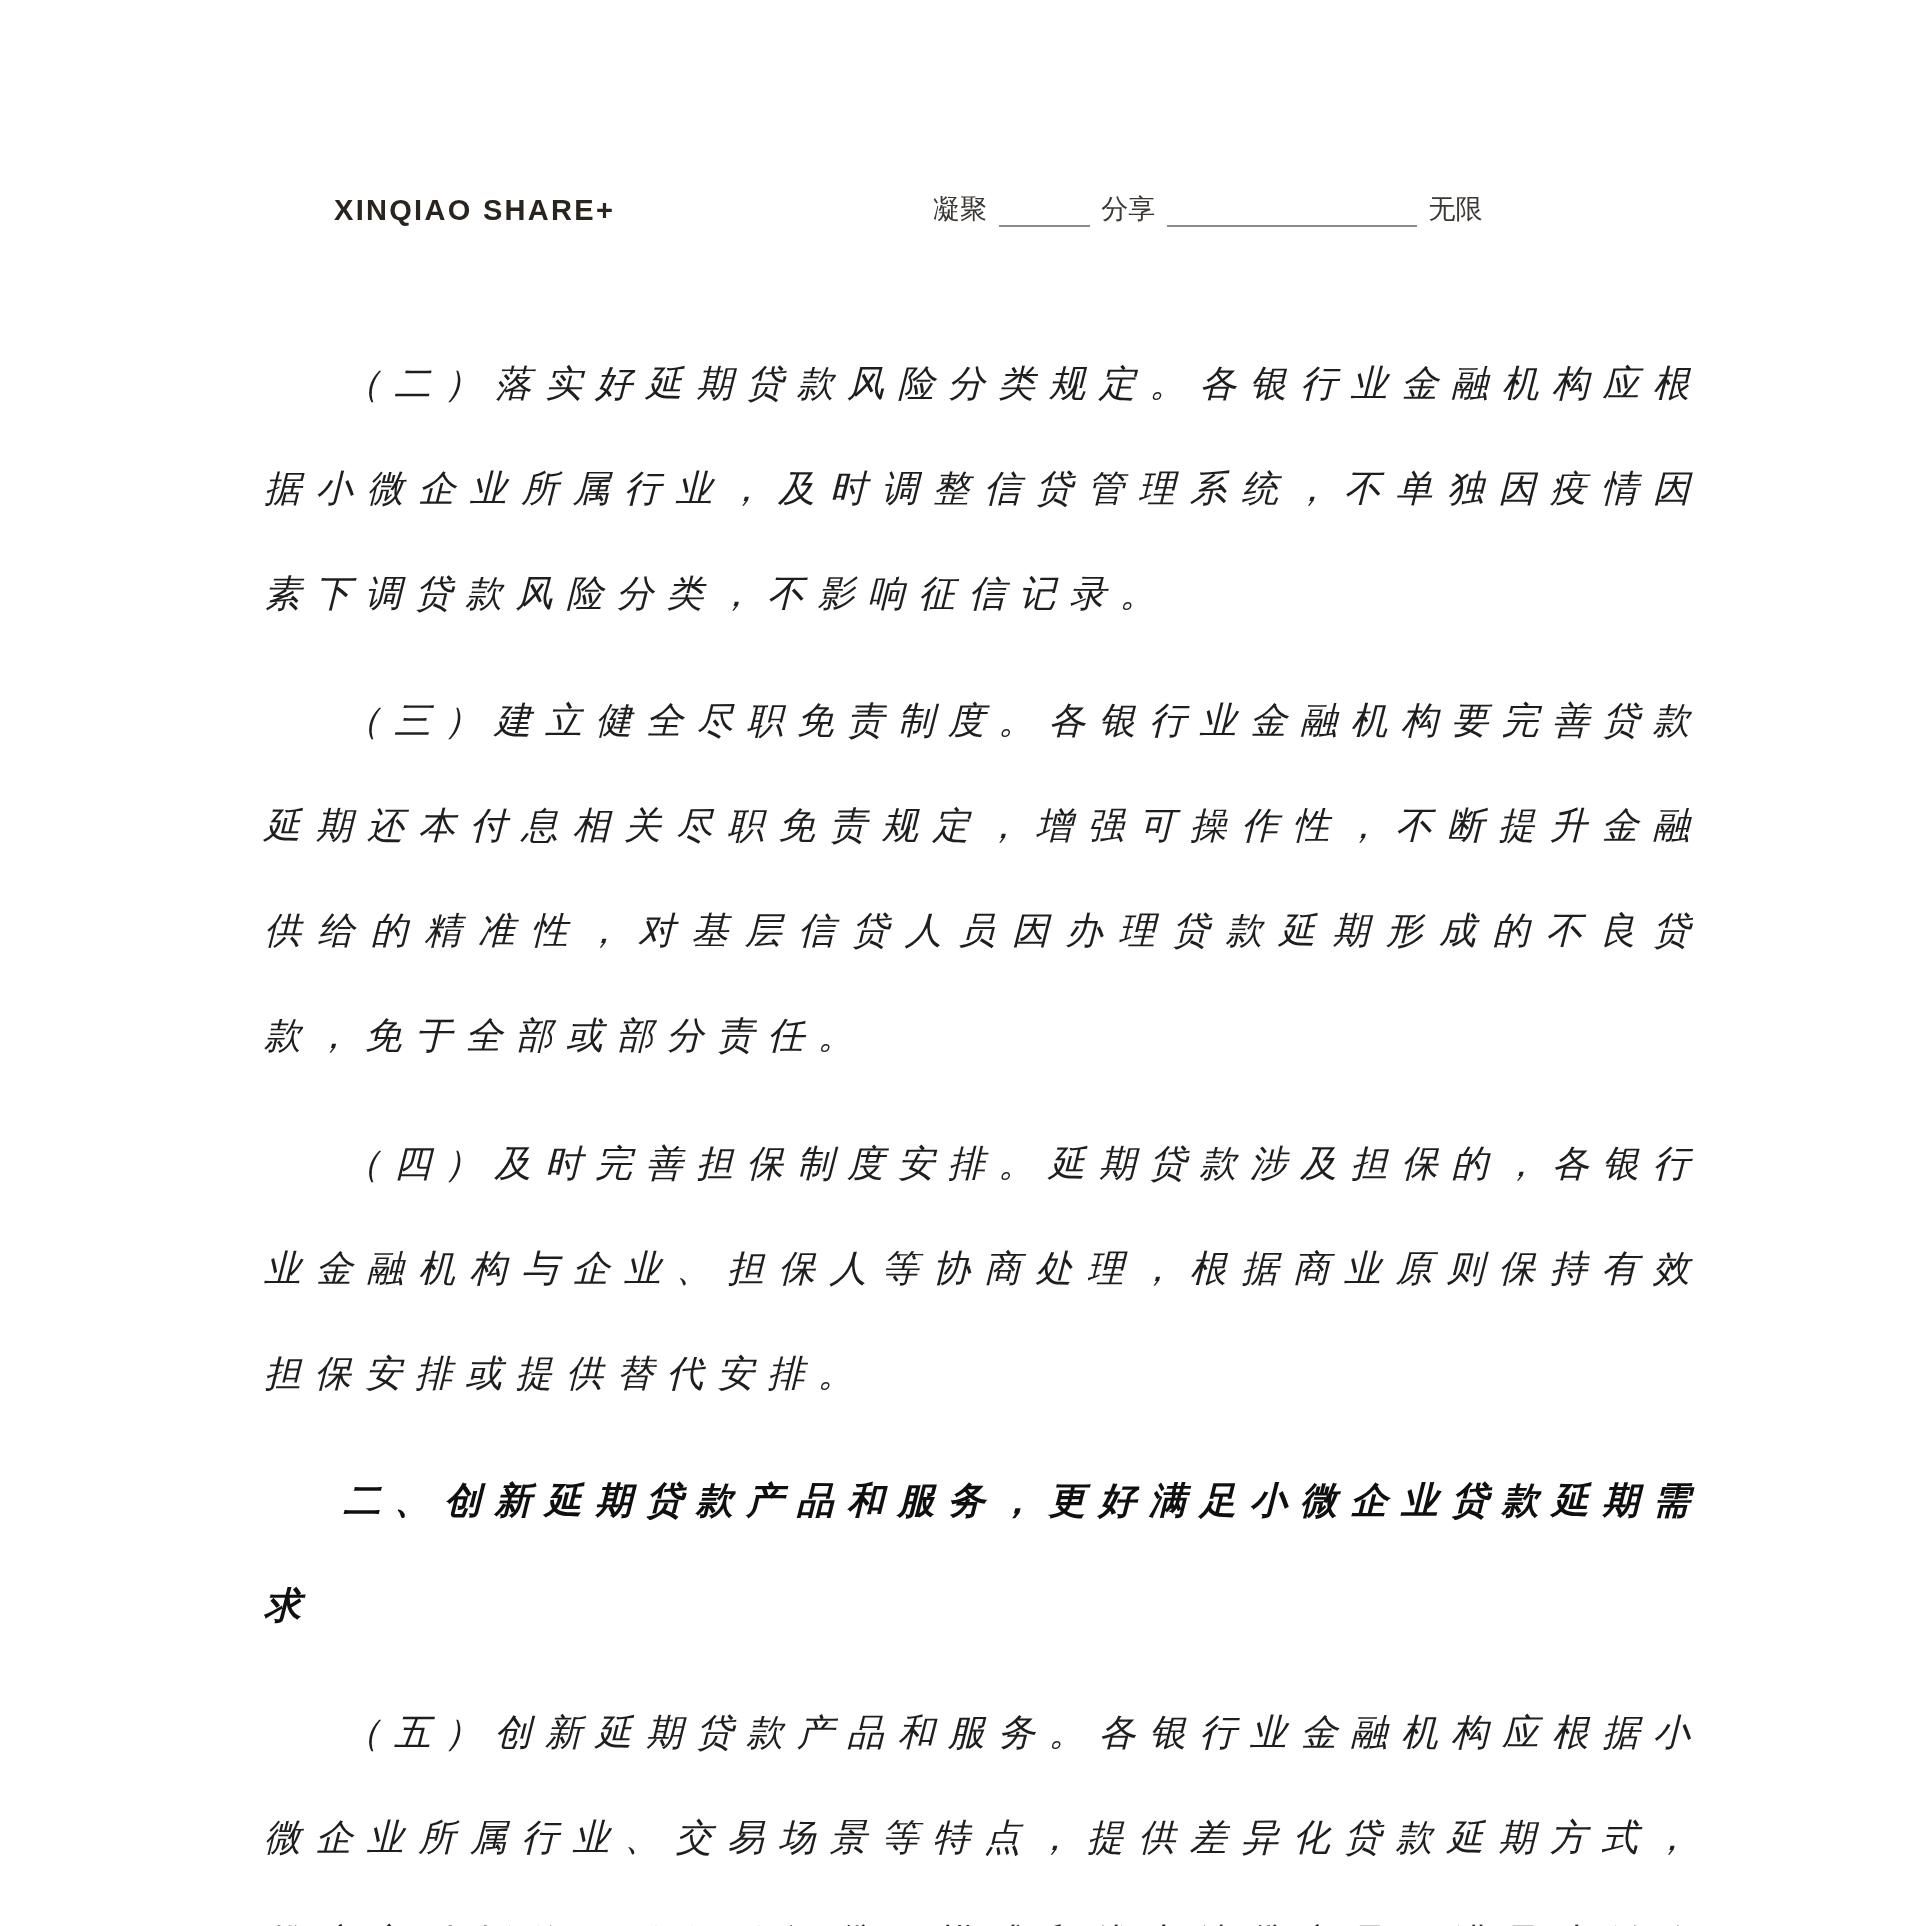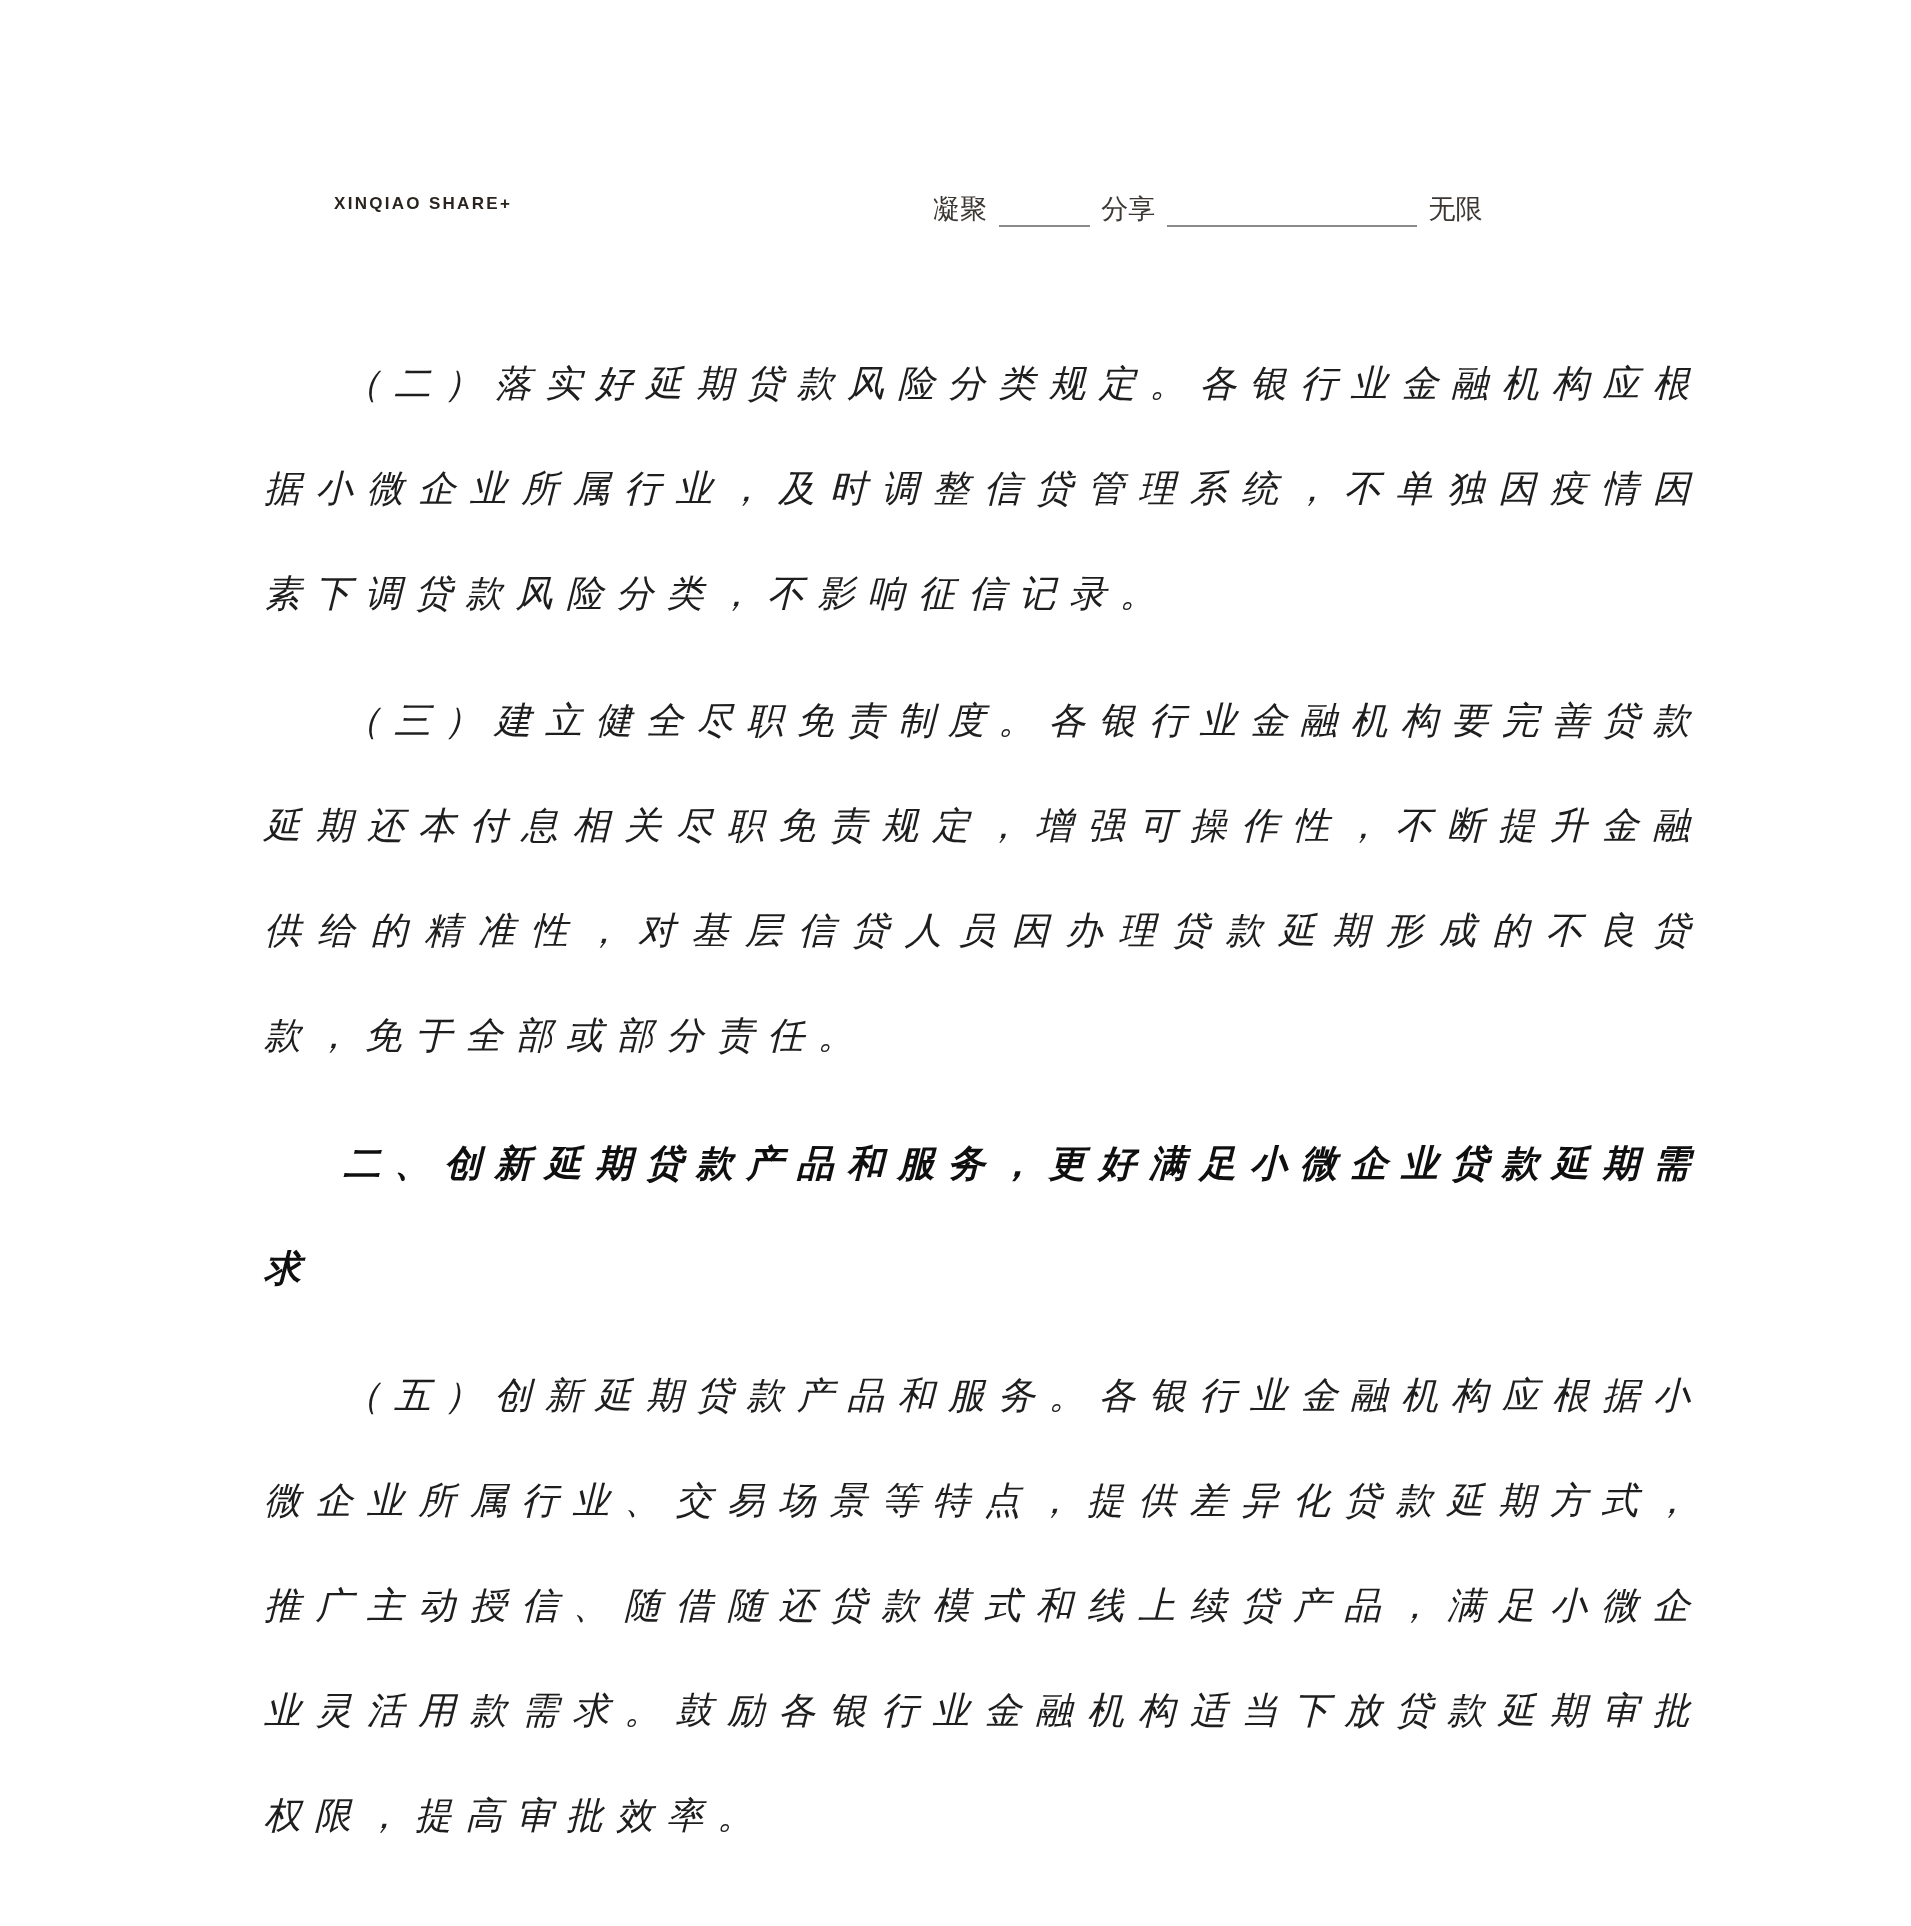--- a/index.html
+++ b/index.html
@@ -2,21 +2,21 @@
 <html style="--logo-blue-dark: #1d2f93; --logo-blue: #2f6bd0; --logo-teal: #39b98a; --logo-green: #86cf3a; --ink: #1e1e1e;font-size:6.2px"><head>
 <meta charset="utf-8">
 <style>
   html,body{margin:0;padding:0;background:#ffffff;}
   .page{position:relative;width:1911px;height:2703px;background:#ffffff;overflow:hidden;
         font-family:"Liberation Serif", serif;}
 
   
   .brand{position:absolute;left:334px;top:194px;
          font-family:"Liberation Sans", sans-serif;font-weight:700;
-         font-size:17px;letter-spacing:2.3px;color:#2a241f;white-space:nowrap;}
+         font-size:29px;letter-spacing:2.3px;color:#2a241f;white-space:nowrap;}
   .slogan{position:absolute;left:933px;top:192px;width:609px;height:35px;
           display:flex;align-items:flex-end;
           font-family:"Liberation Serif", serif;font-size:27px;color:#3b3733;white-space:nowrap;}
   .slogan .sep{height:0;border-top:2.3px solid #8b8b8b;}
   .sep1{width:91px;margin:0 11.6px;}
   .sep2{width:250px;margin:0 11.6px;}
 
   
   .content{position:absolute;left:264px;top:331px;width:1439px;
            font-size:37px;line-height:105px;letter-spacing:0.36em;
@@ -36,19 +36,20 @@
     <span>凝聚</span>
     <span class="sep sep1"></span>
     <span>分享</span>
     <span class="sep sep2"></span>
     <span>无限</span>
   </div>
 
   <div class="content">
     <p>（二）落实好延期贷款风险分类规定。各银行业金融机构应根据小微企业所属行业，及时调整信贷管理系统，不单独因疫情因素下调贷款风险分类，不影响征信记录。</p>
     <p>（三）建立健全尽职免责制度。各银行业金融机构要完善贷款延期还本付息相关尽职免责规定，增强可操作性，不断提升金融供给的精准性，对基层信贷人员因办理贷款延期形成的不良贷款，免于全部或部分责任。</p>
+    <p>（四）及时完善担保制度安排。延期贷款涉及担保的，各银行业金融机构与企业、担保人等协商处理，根据商业原则保持有效担保安排或提供替代安排。</p>
     <p class="heading">二、创新延期贷款产品和服务，更好满足小微企业贷款延期需求</p>
     <p>（五）创新延期贷款产品和服务。各银行业金融机构应根据小微企业所属行业、交易场景等特点，提供差异化贷款延期方式，推广主动授信、随借随还贷款模式和线上续贷产品，满足小微企业灵活用款需求。鼓励各银行业金融机构适当下放贷款延期审批权限，提高审批效率。</p>
 
   </div>
 
 </div>
 
 
 </body></html>

